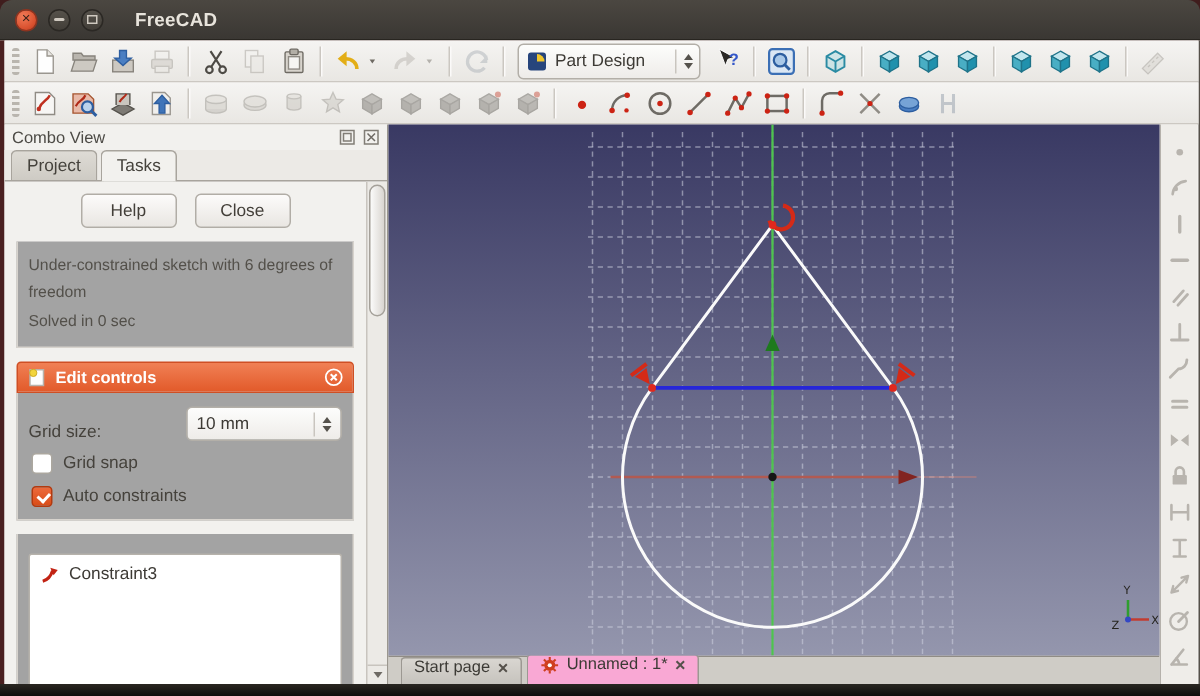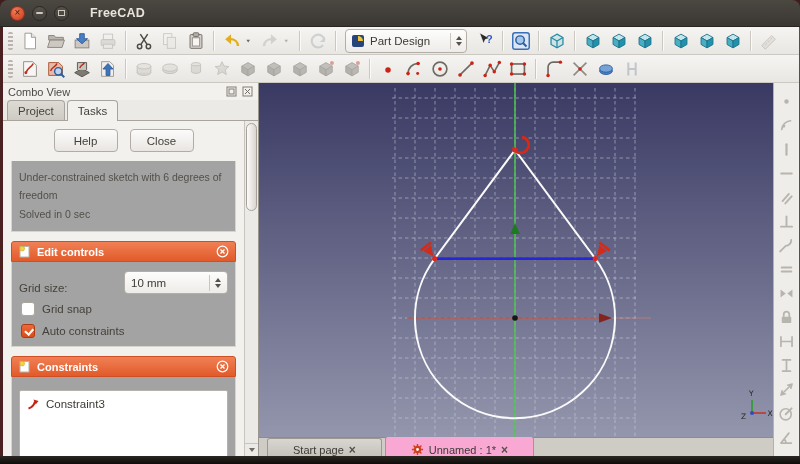--- a/index.html
+++ b/index.html
@@ -96,21 +96,21 @@
   .viewport svg{position:absolute;inset:0}
 
   
   .rtoolbar{width:25px;flex:none;background:#efedе9;background:#efede9;border-left:1px solid #b5b1ab;
     display:flex;flex-direction:column;align-items:center;padding-top:7px;gap:1px}
   .rbtn{width:23px;height:23px;display:flex;align-items:center;justify-content:center;border-radius:3px}
   .rbtn svg{width:19px;height:19px;opacity:.75}
 
   
   .tabbar{height:19px;background:#cfccc6;border-top:1px solid #908c85;display:flex;align-items:flex-end;padding-left:8px;gap:3px}
-  .dtab{height:18px;display:flex;align-items:flex-end;gap:5px;padding:0 25px;font-size:11px;color:#3c3a35;
+  .dtab{height:18px;display:flex;align-items:flex-start;gap:5px;padding:0 8px;font-size:11px;color:#3c3a35;
     border:1px solid #9c9892;border-bottom:none;border-radius:3px 3px 0 0;background:linear-gradient(#d9d6d1,#c6c3bd)}
   .dtab.active{background:#f9a8d4;height:20px}
   .dtab .x{font-weight:bold;font-size:12px;color:#55514b;line-height:1}
   .dtab svg{width:13px;height:13px}
 </style>
 </head>
 <body>
 
 <div class="window">
 
@@ -526,31 +526,20 @@
                   <span class="cbx-lab">Grid snap</span>
                 </div>
                 <div class="cbrow">
                   <span class="cbx checked" id="cb-autoconstraints"></span>
                   <span class="cbx-lab">Auto constraints</span>
                 </div>
               </div>
             </div>
 
             <div class="section">
-              <div class="sechead">
-                <svg viewBox="0 0 13 13" width="13" height="13">
-                    <rect x="2" y="1.5" width="9" height="10.5" fill="#fdfdfd" stroke="#b7b3ac"></rect>
-                    <circle cx="4.2" cy="3.6" r="2.4" fill="#f2d43c" stroke="#c9a720" stroke-width=".6"></circle>
-                  </svg>
-                <span class="t">Constraints</span>
-                <svg viewBox="0 0 13 13" width="13" height="13">
-                    <circle cx="6.5" cy="6.5" r="5.3" fill="none" stroke="#ffffff" stroke-width="1.2"></circle>
-                    <path d="M4.5 4.5l4 4M8.5 4.5l-4 4" stroke="#fff" stroke-width="1.4"></path>
-                  </svg>
-              </div>
               <div class="secbody">
                 <div class="clist" id="constraint-list">
                     <div class="citem">
                       <svg viewBox="0 0 14 14">
                         <path d="M2.5 11.5C6 10.5 8 8 9 4.5" fill="none" stroke="#c22314" stroke-width="2"></path>
                         <path d="M7.5 2.5l5 1.5-2.8 3.5z" fill="#c22314"></path>
                       </svg>
                       <span>Constraint3</span>
                     </div>
                   </div>

